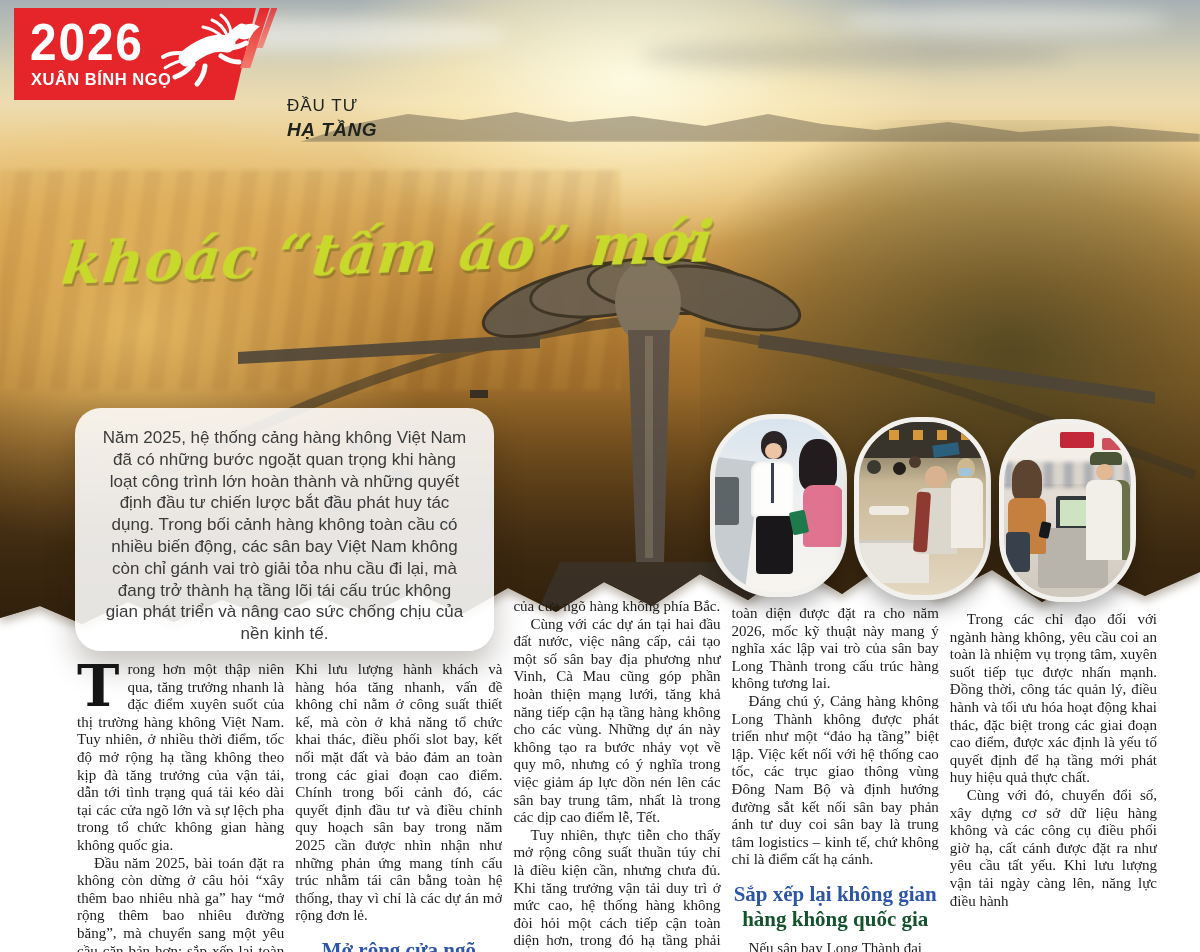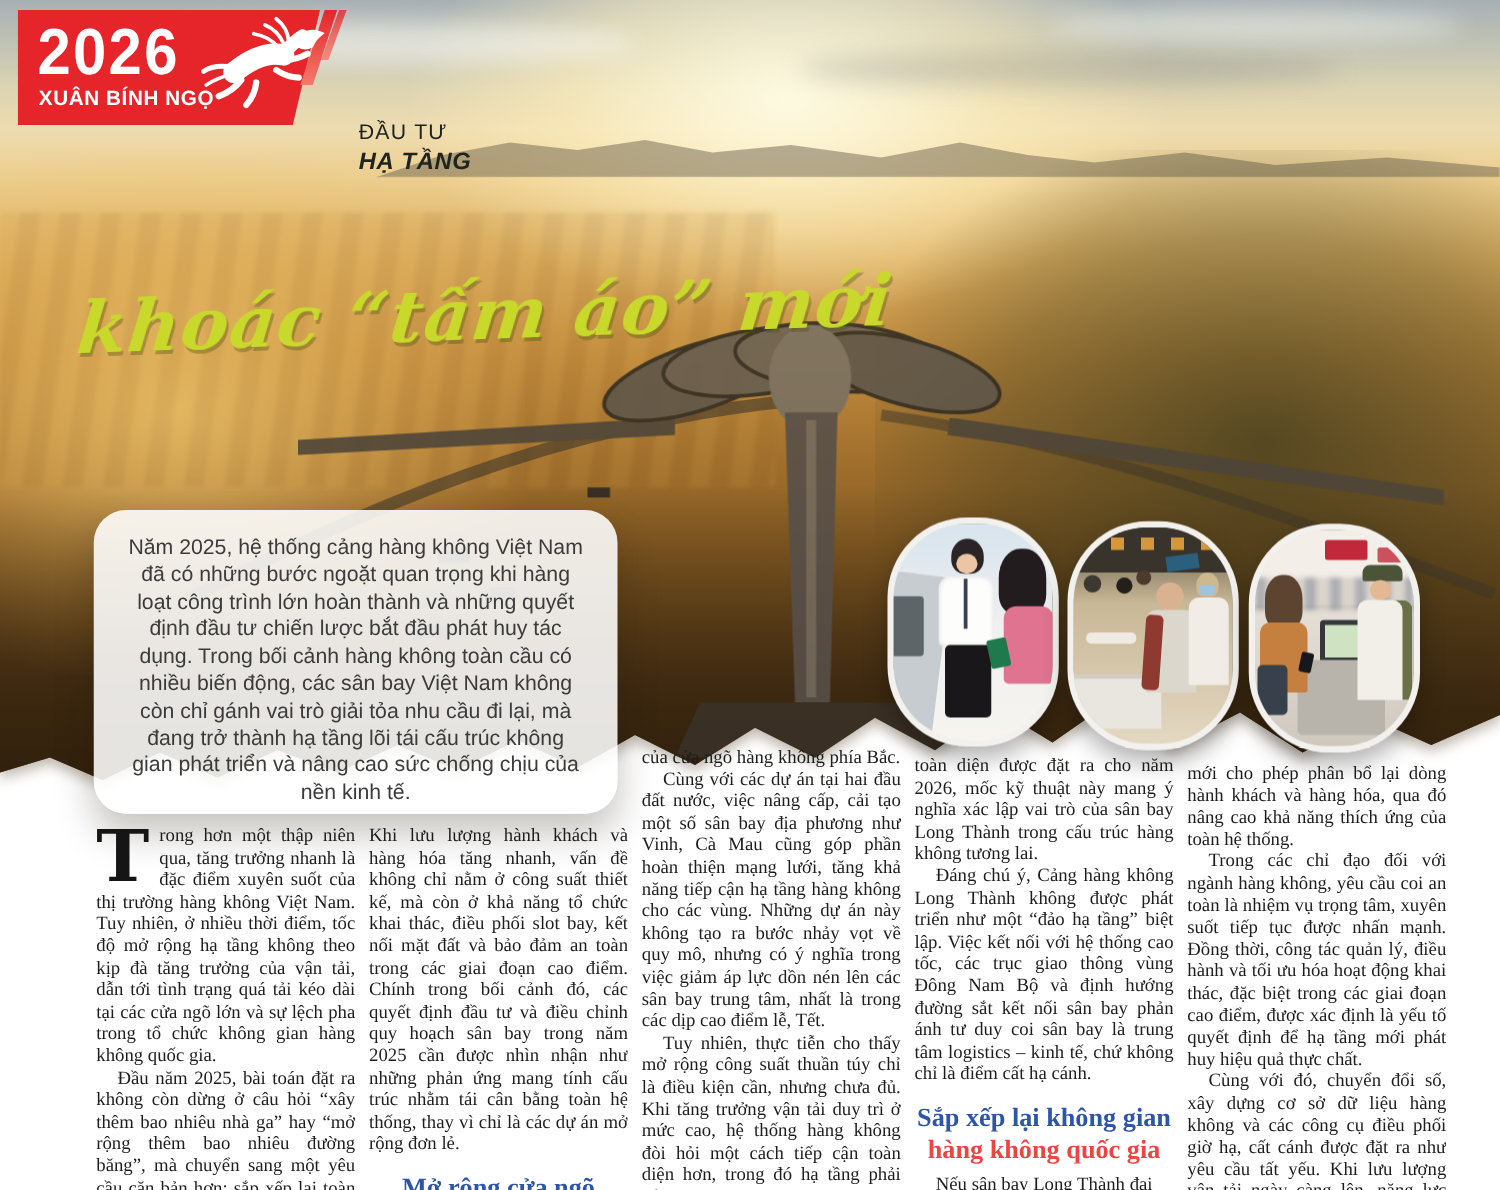--- a/index.html
+++ b/index.html
@@ -92,21 +92,21 @@
     display:flex;gap:11px;}
   .col{flex:1;overflow:hidden;font-family:"Liberation Serif",serif;font-size:15px;
     line-height:17.6px;text-align:justify;color:#1d1d1d;}
   .col.low{padding-top:63px;}
   .col p{margin:0;}
   .col p.ind{text-indent:17px;}
   .dropcap{float:left;font-family:"DejaVu Serif",serif;font-weight:bold;font-size:57px;
     line-height:44px;padding:3px 8px 0 0;color:#151515;}
   .subhead{font-family:Liberation Serif, serif;font-weight:bold;font-size:21px;
     line-height:25px;text-align:center;margin-top:13px;color:#2d55a8;}
-  .subhead .l2{color:#ef4444;}
+  .subhead .l2{color:#14532d;}
 </style>
 </head>
 <body>
 
 <div class="page">
 
   <div class="hero-wrap">
     <div class="hero">
       <div class="glow"></div>
       <div class="cloud c1"></div>
@@ -241,19 +241,18 @@
     <div class="col" style="padding-top:7px;">
       <p>toàn diện được đặt ra cho năm 2026, mốc kỹ thuật này mang ý nghĩa xác lập vai trò của sân bay Long Thành trong cấu trúc hàng không tương lai.</p>
       <p class="ind">Đáng chú ý, Cảng hàng không Long Thành không được phát triển như một “đảo hạ tầng” biệt lập. Việc kết nối với hệ thống cao tốc, các trục giao thông vùng Đông Nam Bộ và định hướng đường sắt kết nối sân bay phản ánh tư duy coi sân bay là trung tâm logistics – kinh tế, chứ không chỉ là điểm cất hạ cánh.</p>
       <div class="subhead">
         <div>Sắp xếp lại không gian</div>
         <div class="l2">hàng không quốc gia</div>
       </div>
       <p class="ind" style="margin-top:8px;">Nếu sân bay Long Thành đại</p>
     </div>
     <div class="col" style="padding-top:13px;">
-      <p>mới cho phép phân bổ lại dòng hành khách và hàng hóa, qua đó nâng cao khả năng thích ứng của toàn hệ thống.</p>
       <p class="ind">Trong các chỉ đạo đối với ngành hàng không, yêu cầu coi an toàn là nhiệm vụ trọng tâm, xuyên suốt tiếp tục được nhấn mạnh. Đồng thời, công tác quản lý, điều hành và tối ưu hóa hoạt động khai thác, đặc biệt trong các giai đoạn cao điểm, được xác định là yếu tố quyết định để hạ tầng mới phát huy hiệu quả thực chất.</p>
       <p class="ind">Cùng với đó, chuyển đổi số, xây dựng cơ sở dữ liệu hàng không và các công cụ điều phối giờ hạ, cất cánh được đặt ra như yêu cầu tất yếu. Khi lưu lượng vận tải ngày càng lên, năng lực điều hành</p>
     </div>
   </div>
 
 </div>
 
 </body></html>

